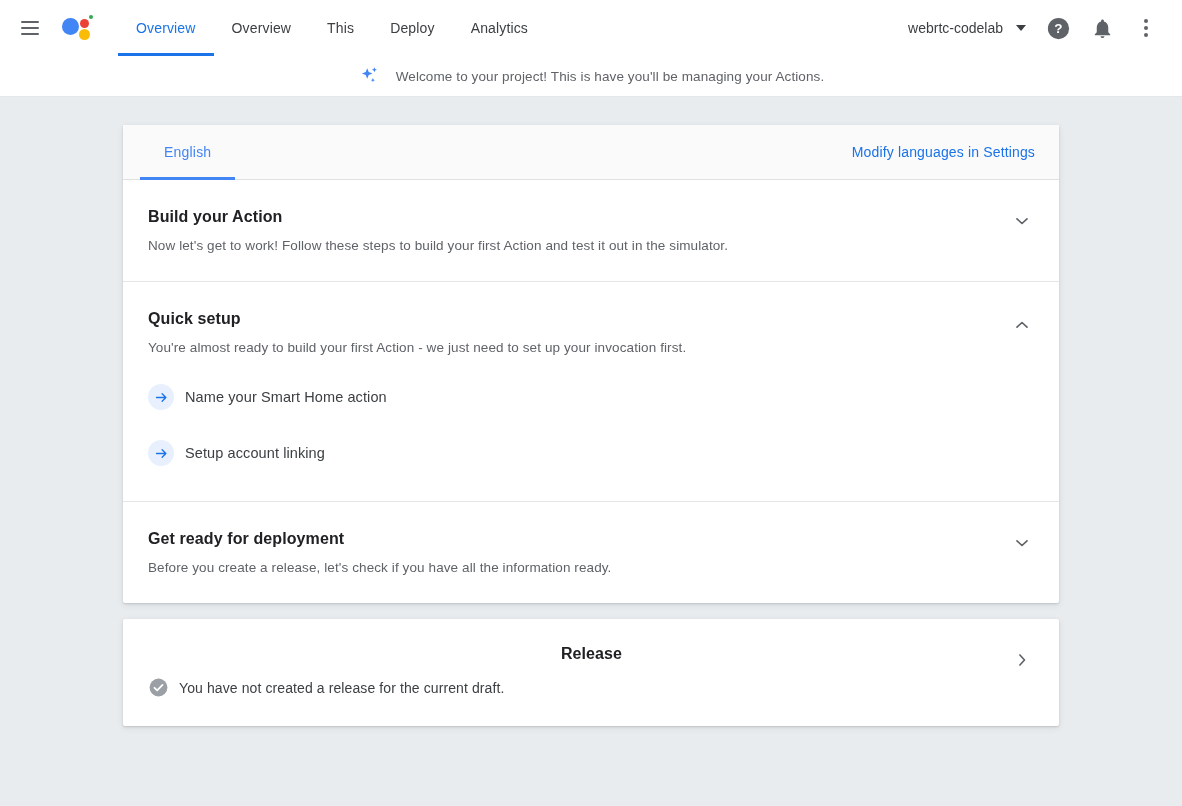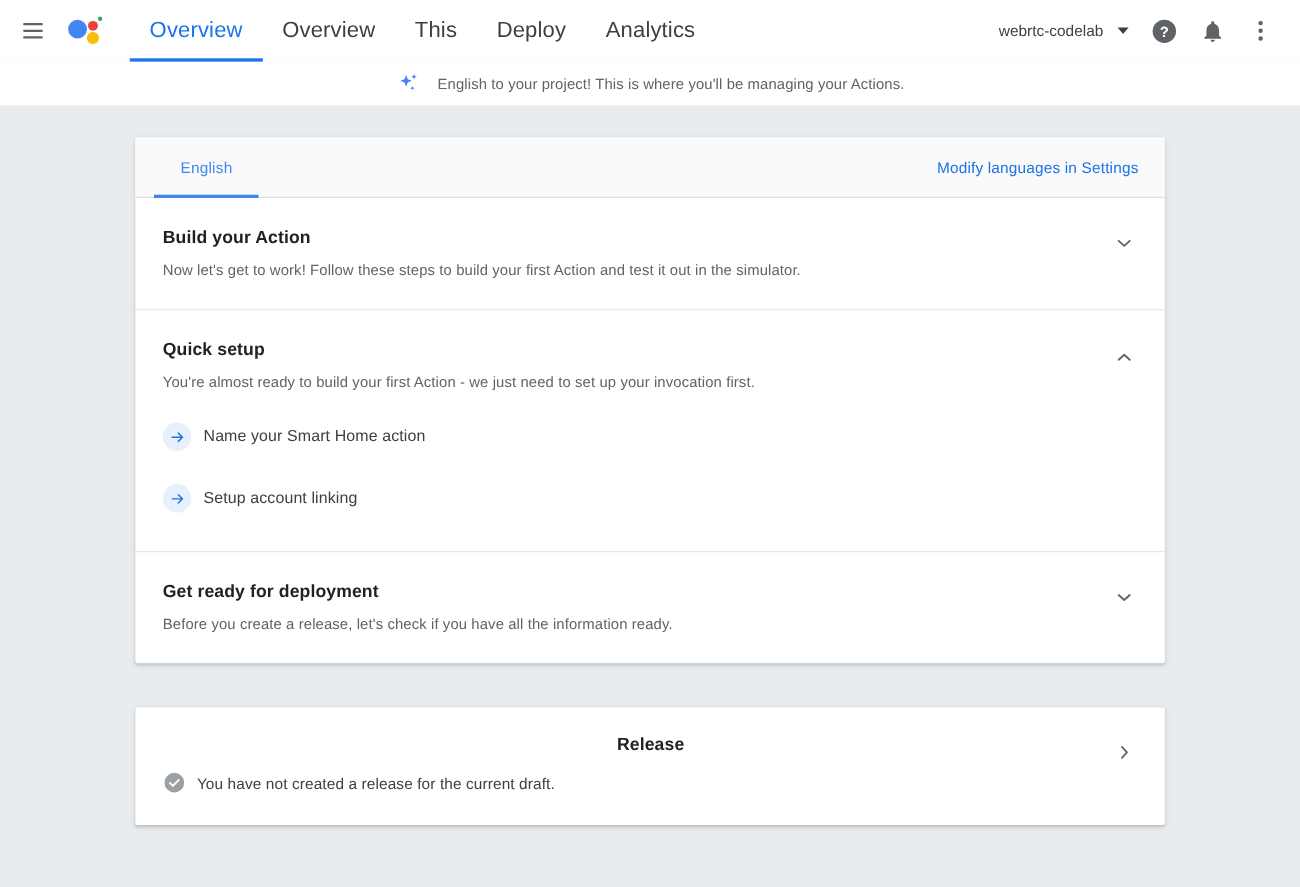--- a/index.html
+++ b/index.html
@@ -60,21 +60,21 @@
     display: flex;
     align-items: stretch;
     height: 56px;
     margin-left: 22px;
   }
   .navtab {
     display: flex;
     align-items: center;
     position: relative;
     padding: 0 18px;
-    font-size: 20px;
+    font-size: 14px;
     color: #3c4043;
     letter-spacing: .15px;
     cursor: pointer;
     white-space: nowrap;
   }
   .navtab.active { color: #1a73e8; }
   .navtab.active::after {
     content: "";
     position: absolute;
     left: 0; right: 0; bottom: 0;
@@ -132,21 +132,20 @@
     color: #5f6368;
     letter-spacing: .1px;
   }
 
   
   .content {
     padding: 28px 0 0 0;
     display: flex;
     flex-direction: column;
     align-items: center;
-    gap: 24px;
   }
   .card {
     width: 936px;
     background: #ffffff;
     box-shadow: 0 1px 2px rgba(60,64,67,.18), 0 2px 6px rgba(60,64,67,.10);
     border-radius: 2px;
   }
   .card + .card { margin-top: 16px; }
 
   
@@ -329,21 +328,21 @@
 
   </div>
 </div>
 
 <div class="welcome-bar">
   <svg class="sparkle-icon" width="24" height="24" viewBox="0 0 24 24">
     <path fill="#4285f4" d="M9.2 4.2l1.5 3.8 3.8 1.5-3.8 1.5-1.5 3.8-1.5-3.8L3.9 9.5l3.8-1.5z"></path>
     <path fill="#4285f4" d="M16.4 3.2l.72 1.82 1.82.72-1.82.72-.72 1.82-.72-1.82-1.82-.72 1.82-.72z"></path>
     <path fill="#4285f4" d="M14.9 14.1l.58 1.46 1.46.58-1.46.58-.58 1.46-.58-1.46-1.46-.58 1.46-.58z"></path>
   </svg>
-  <span class="welcome-text">English to your project! This is where you'll be managing your Actions.</span>
+  <span class="welcome-text">Welcome to your project! This is have you'll be managing your Actions.</span>
 </div>
 
 <div class="content">
 
   <div class="card">
 
     <div class="lang-strip">
       <div class="lang-tab">
         <span>English</span>
       </div>

